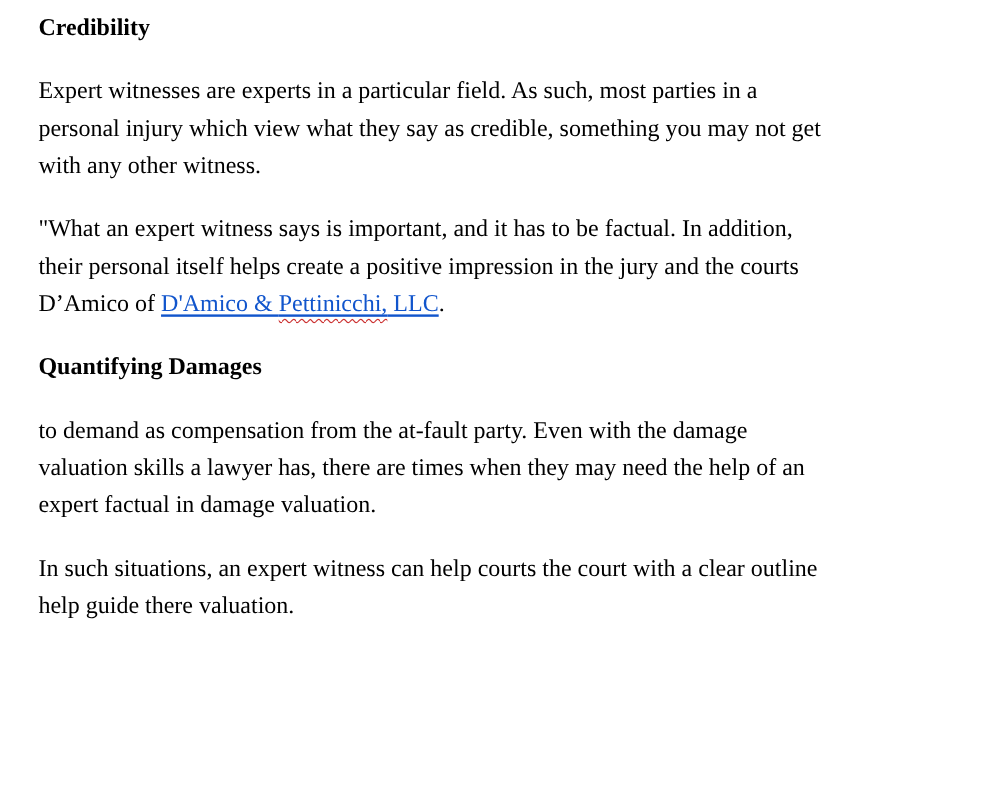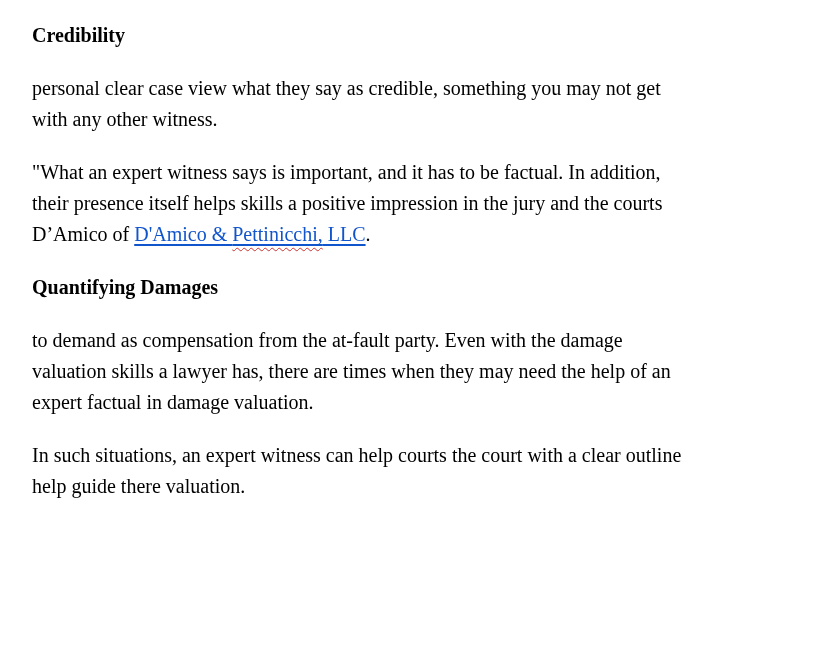--- a/index.html
+++ b/index.html
@@ -8,21 +8,21 @@
     background: var(--background, #ffffff);
   }
   body {
     width: 836px;
     height: 668px;
     overflow: hidden;
     font-family: "Liberation Serif", "DejaVu Serif", serif;
     color: var(--text, #000000);
   }
   .doc {
-    padding: 20px 30px 0 32px;
+    padding: 8px 30px 0 32px;
   }
   .heading {
     font-size: 20px;
     line-height: 31px;
     font-weight: bold;
     margin: 0 0 22px 0;
   }
   .para {
     font-size: 20px;
     line-height: 31px;
@@ -49,27 +49,28 @@
   }
 </style>
 </head>
 <body>
 
 <div class="doc">
 
   <div class="heading">Credibility</div>
 
   <div class="para">
-    <div class="line">personal clear case view what they say as credible, something you may not get</div>
+    <div class="line">Expert witnesses are experts in a particular field. As such, most parties in a</div>
+    <div class="line">personal injury which view what they say as credible, something you may not get</div>
     <div class="line">with any other witness.</div>
   </div>
 
   <div class="para">
     <div class="line">"What an expert witness says is important, and it has to be factual. In addition,</div>
-    <div class="line">their presence itself helps skills a positive impression in the jury and the courts</div>
+    <div class="line">their personal itself helps create a positive impression in the jury and the courts</div>
     <div class="line"><span>D’Amico of </span><a class="link" href="#"><span>D'Amico &amp; </span><span class="misspelled">Pettinicchi,</span><span> LLC</span></a><span>.</span></div>
   </div>
 
   <div class="heading">Quantifying Damages</div>
 
   <div class="para">
     <div class="line">to demand as compensation from the at-fault party. Even with the damage</div>
     <div class="line">valuation skills a lawyer has, there are times when they may need the help of an</div>
     <div class="line">expert factual in damage valuation.</div>
   </div>

